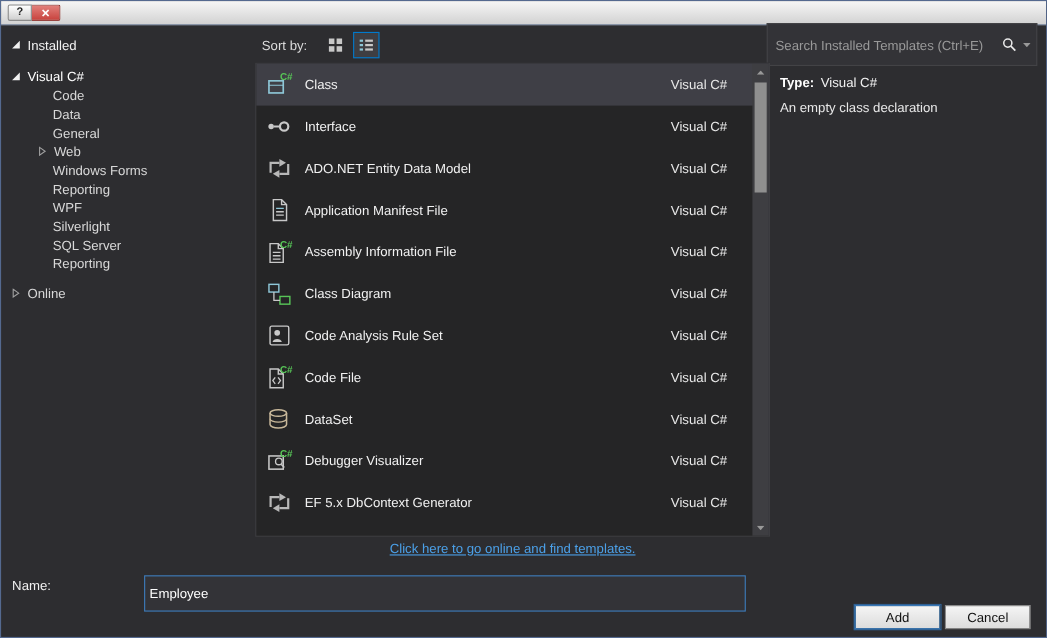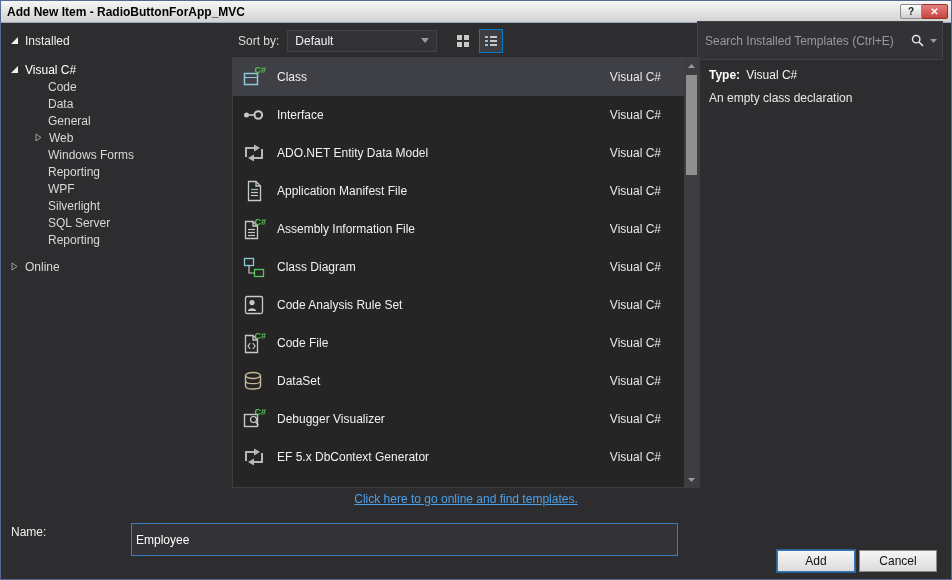--- a/index.html
+++ b/index.html
@@ -116,43 +116,34 @@
   }
   .btn-add { right:96px; border-color:#3a78b5; box-shadow:0 0 0 1px #2f5f91; }
   .btn-cancel { right:14px; }
 </style>
 </head>
 <body>
 
 <div class="window">
 
   <div class="titlebar">
-    <span class="title">Add New Item - RadioButtonForApp_MVC</span>
     <span class="tb-btn">?</span>
     <span class="tb-btn tb-close">✕</span>
   </div>
 
   <div class="toolbar">
     <div class="installed-header">
       <span class="tw">
         <svg width="9" height="9">
             <path d="M8 1 L8 8 L1 8 Z" fill="#f1f1f1"></path>
           </svg>
       </span>
       <span>Installed</span>
     </div>
     <span class="sort-label">Sort by:</span>
-    <div class="select">
-      <span>Default</span>
-      <span class="chev">
-        <svg width="8" height="5">
-            <path d="M0 0 L8 0 L4 5 Z" fill="#999"></path>
-          </svg>
-      </span>
-    </div>
     <span class="view-btn first">
       <svg width="14" height="14">
         <rect x="1" y="1" width="5" height="5" fill="#c8c8c8"></rect>
           <rect x="8" y="1" width="5" height="5" fill="#c8c8c8"></rect>
         <rect x="1" y="8" width="5" height="5" fill="#c8c8c8"></rect>
           <rect x="8" y="8" width="5" height="5" fill="#c8c8c8"></rect>
       </svg>
     </span>
     <span class="view-btn active">
       <svg width="14" height="14">

